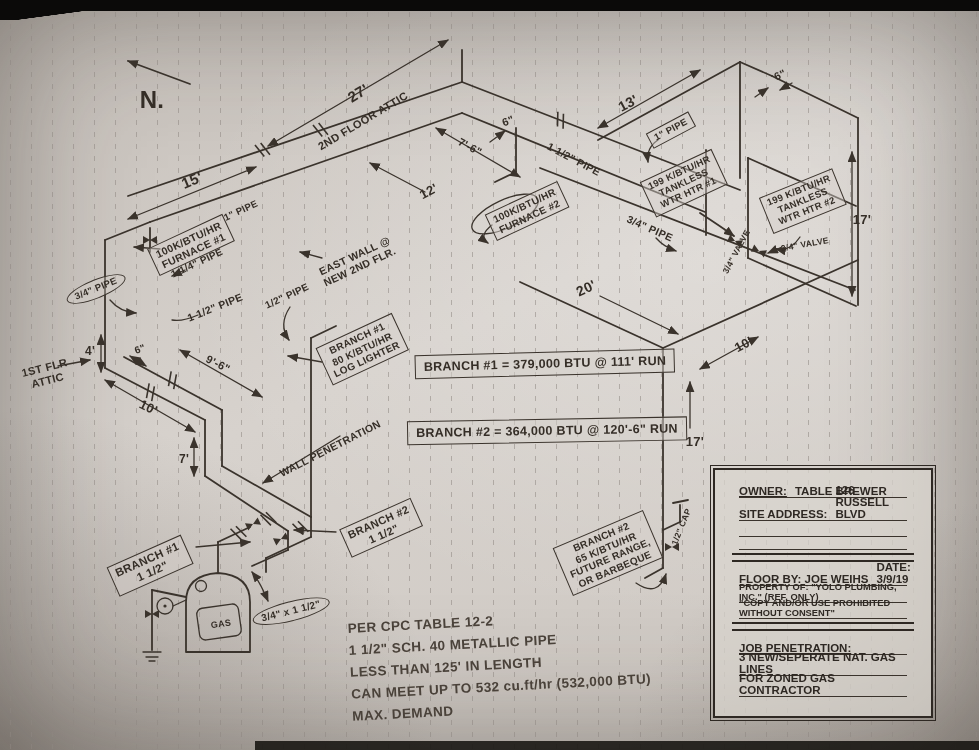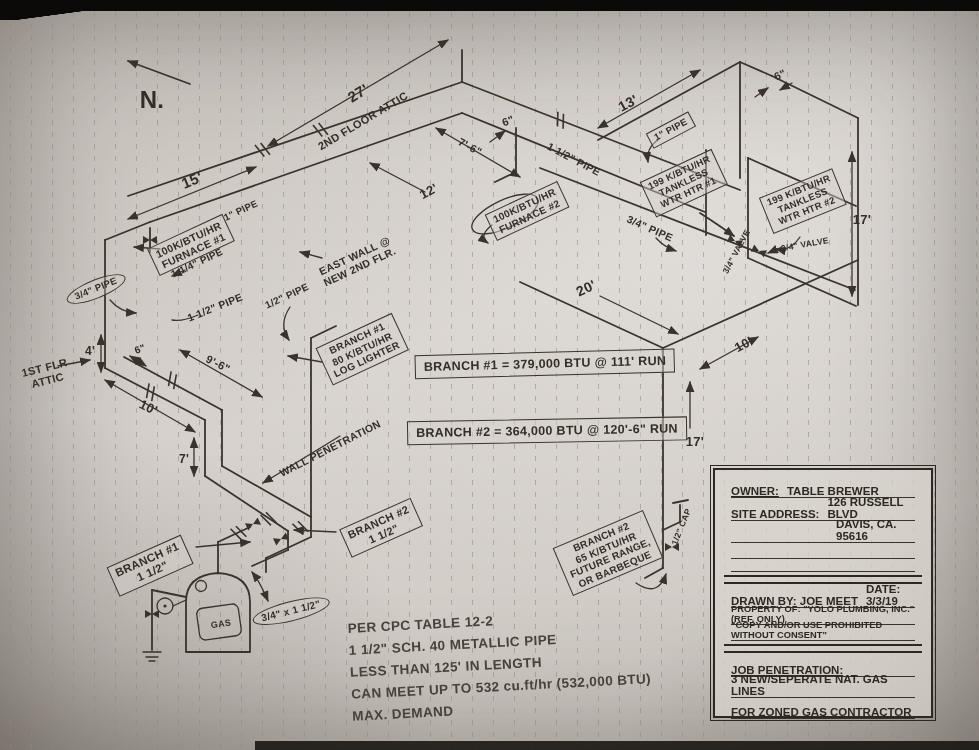--- a/index.html
+++ b/index.html
@@ -24,21 +24,21 @@
   }
   .box{border:1.7px solid #3a332c;padding:2px 5px;background:rgba(214,209,203,.45);}
   .oval{border:1.7px solid #3a332c;border-radius:50%;padding:3px 8px;background:rgba(214,209,203,.35);}
   .runbox{border:1.8px solid #3a332c;padding:4px 8px;background:rgba(214,209,203,.5);}
   .notes{position:absolute;font-weight:bold;transform:rotate(-3deg);color:#4a423a;letter-spacing:.4px;}
   .notes div{margin-bottom:7px;font-size:13.5px;}
   
   #tblock{
     position:absolute;left:713px;top:468px;width:220px;height:250px;
     border:2.5px solid #2e2823;outline:1.5px solid #2e2823;outline-offset:2px;
-    background:rgba(218,213,207,.72);padding:5px 16px;box-sizing:border-box;
+    background:rgba(218,213,207,.72);padding:5px 24px;box-sizing:border-box;
     font-weight:bold;color:#2e2823;
   }
   .tr{display:flex;align-items:flex-end;border-bottom:1.7px solid #3a332c;font-size:11.5px;}
   .tl{flex:0 0 auto;margin-right:8px;}
   .tdiv{height:5px;border-bottom:2.5px solid #2e2823;border-top:2.5px solid #2e2823;margin:3px -7px 4px -7px;}
   .small{font-size:9.3px;}
   
   .topbar{position:absolute;left:0;top:0;width:100%;height:11px;background:#0b0a09;}
   .topleft{position:absolute;left:0;top:0;width:150px;height:20px;background:linear-gradient(to bottom right,#0b0a09 55%,transparent 56%);}
   .botstrip{position:absolute;left:255px;right:0;bottom:0;height:9px;background:rgba(18,15,12,.85);}
@@ -301,29 +301,26 @@
 
   <div id="tblock">
     <div class="tr" style="height:22px">
         <span class="tl" style="text-decoration:underline">OWNER:</span>
         <span>TABLE BREWER</span>
       </div>
     <div class="tr" style="height:22px">
         <span class="tl">SITE ADDRESS:</span>
         <span>126 RUSSELL BLVD</span>
       </div>
-    <div class="tr" style="height:21px;padding-left:105px">
-        <span>DAVIS, CA. 95616</span>
-      </div>
     <div class="tr" style="height:15px"></div>
     <div class="tr" style="height:12px"></div>
     <div class="tdiv"></div>
     <div class="tr" style="height:19px">
-        <span class="tl">DRAWN BY: JOE MEET</span>
-        <span>DATE: 3/3/19</span>
+        <span class="tl">FLOOR BY: JOE WEIHS</span>
+        <span>DATE: 3/9/19</span>
       </div>
     <div class="tr small" style="height:16px">
         <span>PROPERTY OF: "YOLO PLUMBING, INC." (REF. ONLY)</span>
       </div>
     <div class="tr small" style="height:15px">
         <span>"COPY AND/OR USE PROHIBITED WITHOUT CONSENT"</span>
       </div>
     <div class="tdiv"></div>
     <div class="tr" style="height:19px">
         <span style="text-decoration:underline">JOB PENETRATION:</span>

